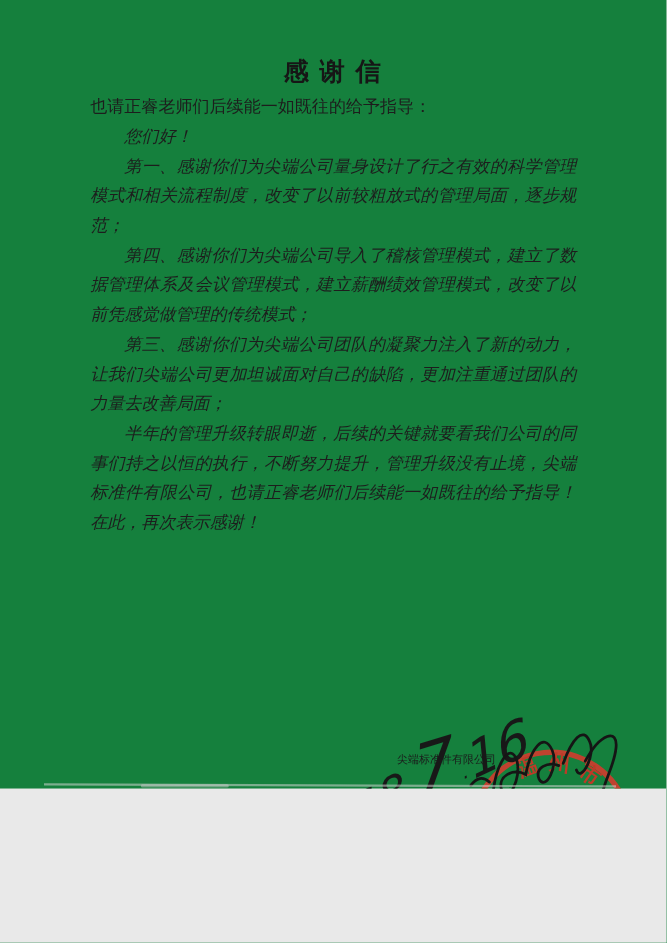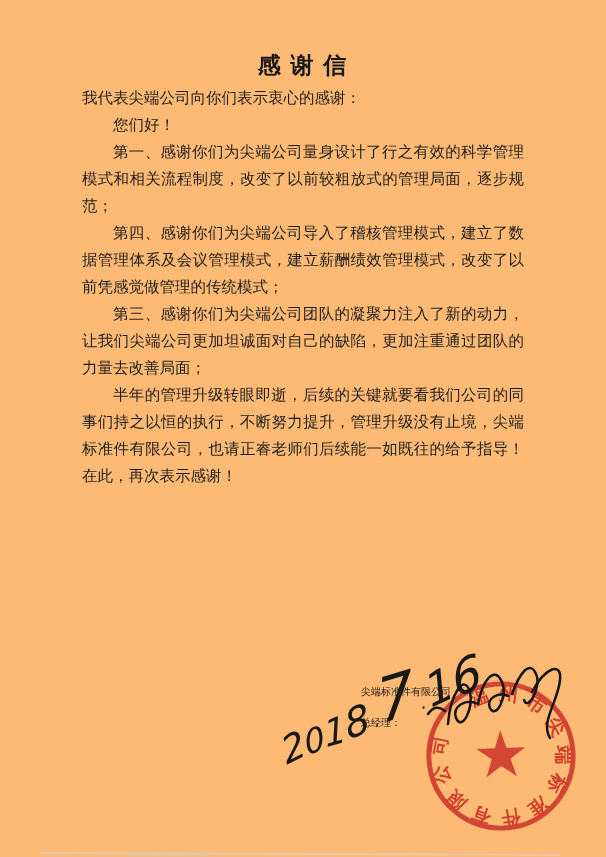--- a/index.html
+++ b/index.html
@@ -1,40 +1,40 @@
 <!DOCTYPE html>
 <html><head>
 <meta charset="utf-8">
 <style>
   html,body{margin:0;padding:0;background:#e9e9e9;}
   .page{
     position:relative;
-    width:606px;height:857px;
+    width:606px;height:717px;
     margin:0 auto;
-    background:#fdba74;
+    background:#15803d;
     overflow:hidden;
     font-family:"Liberation Serif","DejaVu Serif",serif;
     color:#1e1e1e;
   }
   
   .title{
     position:absolute;left:82px;top:50px;width:442px;
     margin:0;text-align:center;
     font-size:23px;font-weight:bold;letter-spacing:2px;
     color:#161616;
   }
   
   .body-text{
     position:absolute;left:82px;top:84px;width:442px;
     font-size:15.5px;line-height:27px;
     text-align:justify;text-justify:inter-ideograph;
     color:#1d1d1d;
   }
   .body-text p{margin:0;}
-  .body-text p.indent{text-indent:2em;}
+  .body-text p.indent{text-indent:2em;font-style:italic;}
   
   .sign-block{
     position:absolute;left:361px;top:676px;
     font-size:10px;line-height:31px;color:#1b1b1b;font-family:Liberation Serif, serif;
   }
   
   .stamp{
     position:absolute;left:422px;top:676px;
     width:158px;height:160px;
     opacity:.92;
@@ -80,21 +80,21 @@
   }
 </style>
 </head>
 <body>
 
 <div class="page">
 
   <h1 class="title">感 谢 信</h1>
 
   <div class="body-text">
-    <p>我代表尖端公司向你们表示衷心的感谢：</p>
+    <p>也请正睿老师们后续能一如既往的给予指导：</p>
     <p class="indent">您们好！</p>
     <p class="indent">第一、感谢你们为尖端公司量身设计了行之有效的科学管理模式和相关流程制度，改变了以前较粗放式的管理局面，逐步规范；</p>
     <p class="indent">第四、感谢你们为尖端公司导入了稽核管理模式，建立了数据管理体系及会议管理模式，建立薪酬绩效管理模式，改变了以前凭感觉做管理的传统模式；</p>
     <p class="indent">第三、感谢你们为尖端公司团队的凝聚力注入了新的动力，让我们尖端公司更加坦诚面对自己的缺陷，更加注重通过团队的力量去改善局面；</p>
     <p class="indent">半年的管理升级转眼即逝，后续的关键就要看我们公司的同事们持之以恒的执行，不断努力提升，管理升级没有止境，尖端标准件有限公司，也请正睿老师们后续能一如既往的给予指导！在此，再次表示感谢！</p>
   </div>
 
   <div class="sign-block">
     <div>尖端标准件有限公司</div>
     <div>总经理：</div>

